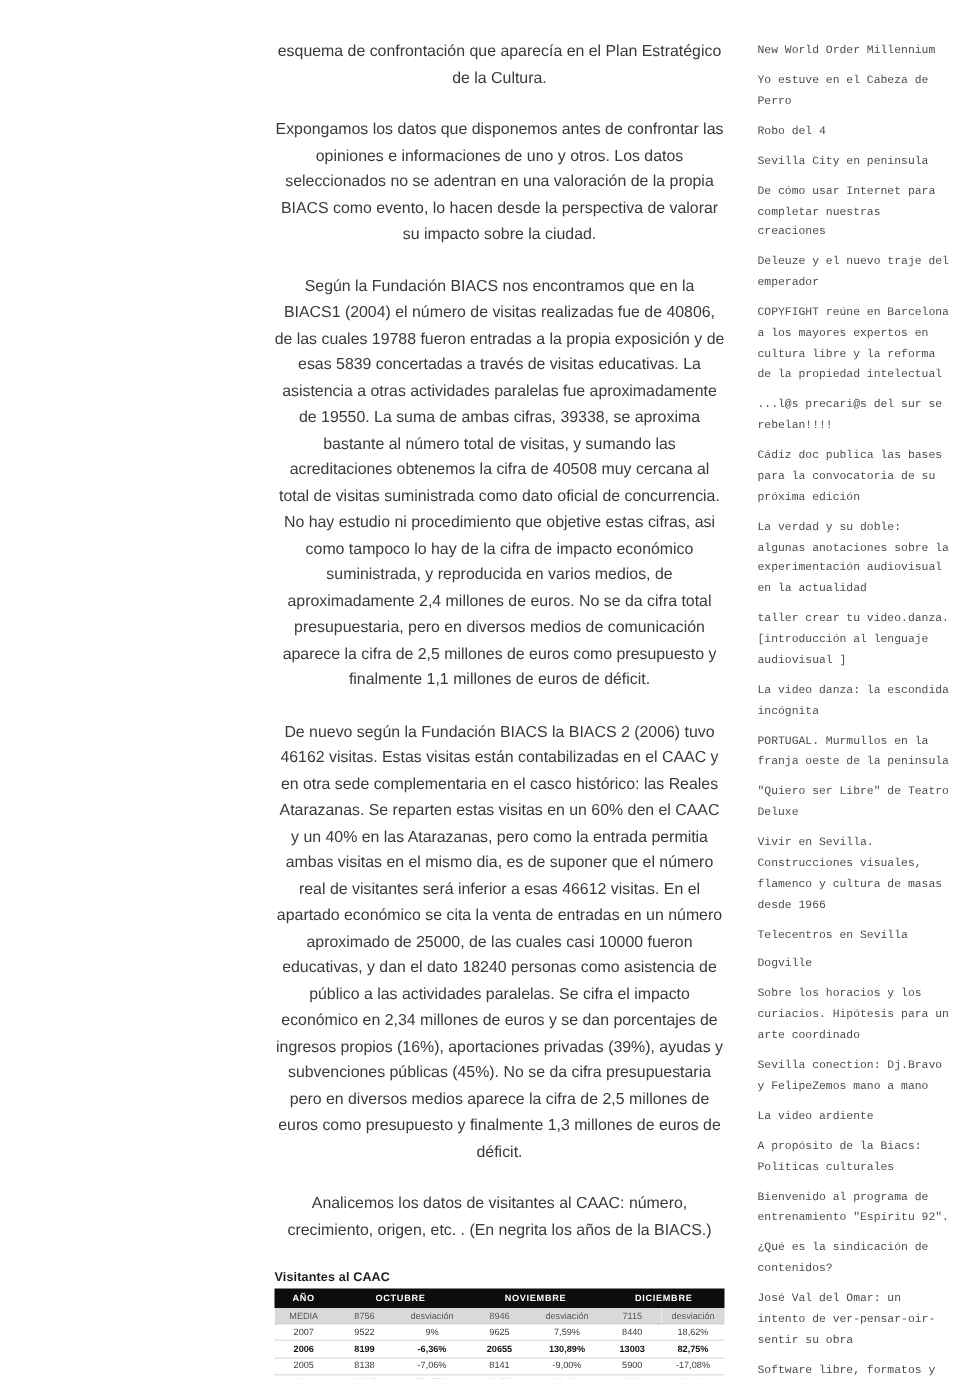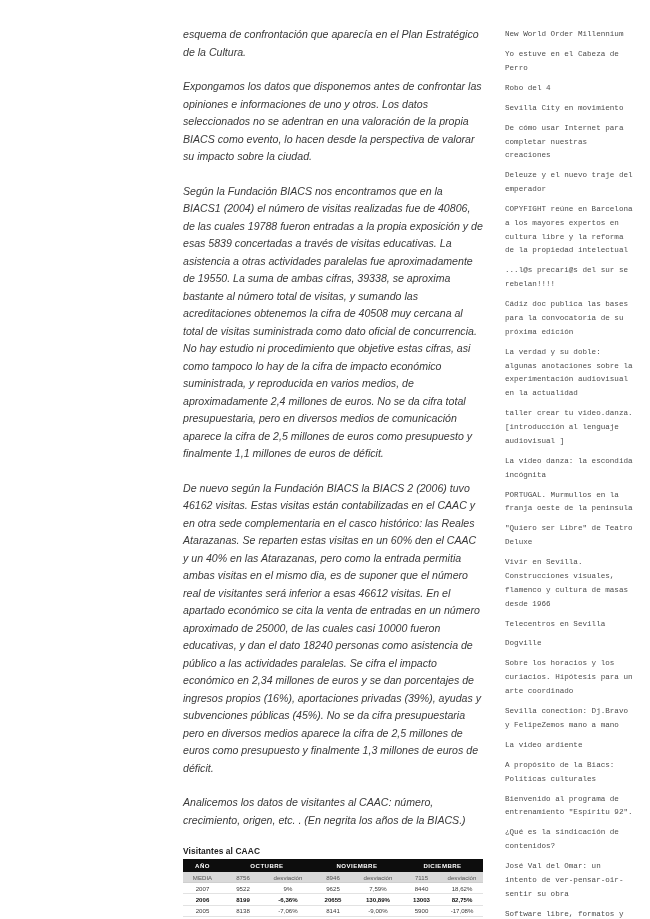--- a/index.html
+++ b/index.html
@@ -23,22 +23,21 @@
   #article {
     width: 300px;
     margin-left: 183px;
     padding-top: 26px;
   }
   #article p {
     margin: 0 0 17px 0;
     font-size: 10.6px;
     line-height: 17.5px;
     color: #3a3a3a;
-    text-align: left;
-    font-style: italic;
+    text-align: center;
   }
   
   .tbl-title {
     font-size: 8.4px;
     font-weight: bold;
     color: #1d1d1d;
     margin: 4px 0 3px 0;
     letter-spacing: .1px;
   }
   table.data {
@@ -171,21 +170,21 @@
           </tr>
         </tbody>
     </table>
 
   </div>
 
   <div id="sidebar">
       <a class="side-link" href="#">New World Order Millennium</a>
       <a class="side-link" href="#">Yo estuve en el Cabeza de Perro</a>
       <a class="side-link" href="#">Robo del 4</a>
-      <a class="side-link" href="#">Sevilla City en movimiento</a>
+      <a class="side-link" href="#">Sevilla City en peninsula</a>
       <a class="side-link" href="#">De cómo usar Internet para completar nuestras creaciones</a>
       <a class="side-link" href="#">Deleuze y el nuevo traje del emperador</a>
       <a class="side-link" href="#">COPYFIGHT reúne en Barcelona a los mayores expertos en cultura libre y la reforma de la propiedad intelectual</a>
       <a class="side-link" href="#">...l@s precari@s del sur se rebelan!!!!</a>
       <a class="side-link" href="#">Cádiz doc publica las bases para la convocatoria de su próxima edición</a>
       <a class="side-link" href="#">La verdad y su doble: algunas anotaciones sobre la experimentación audiovisual en la actualidad</a>
       <a class="side-link" href="#">taller crear tu video.danza. [introducción al lenguaje audiovisual ]</a>
       <a class="side-link" href="#">La video danza: la escondida incógnita</a>
       <a class="side-link" href="#">PORTUGAL. Murmullos en la franja oeste de la peninsula</a>
       <a class="side-link" href="#">"Quiero ser Libre" de Teatro Deluxe</a>

